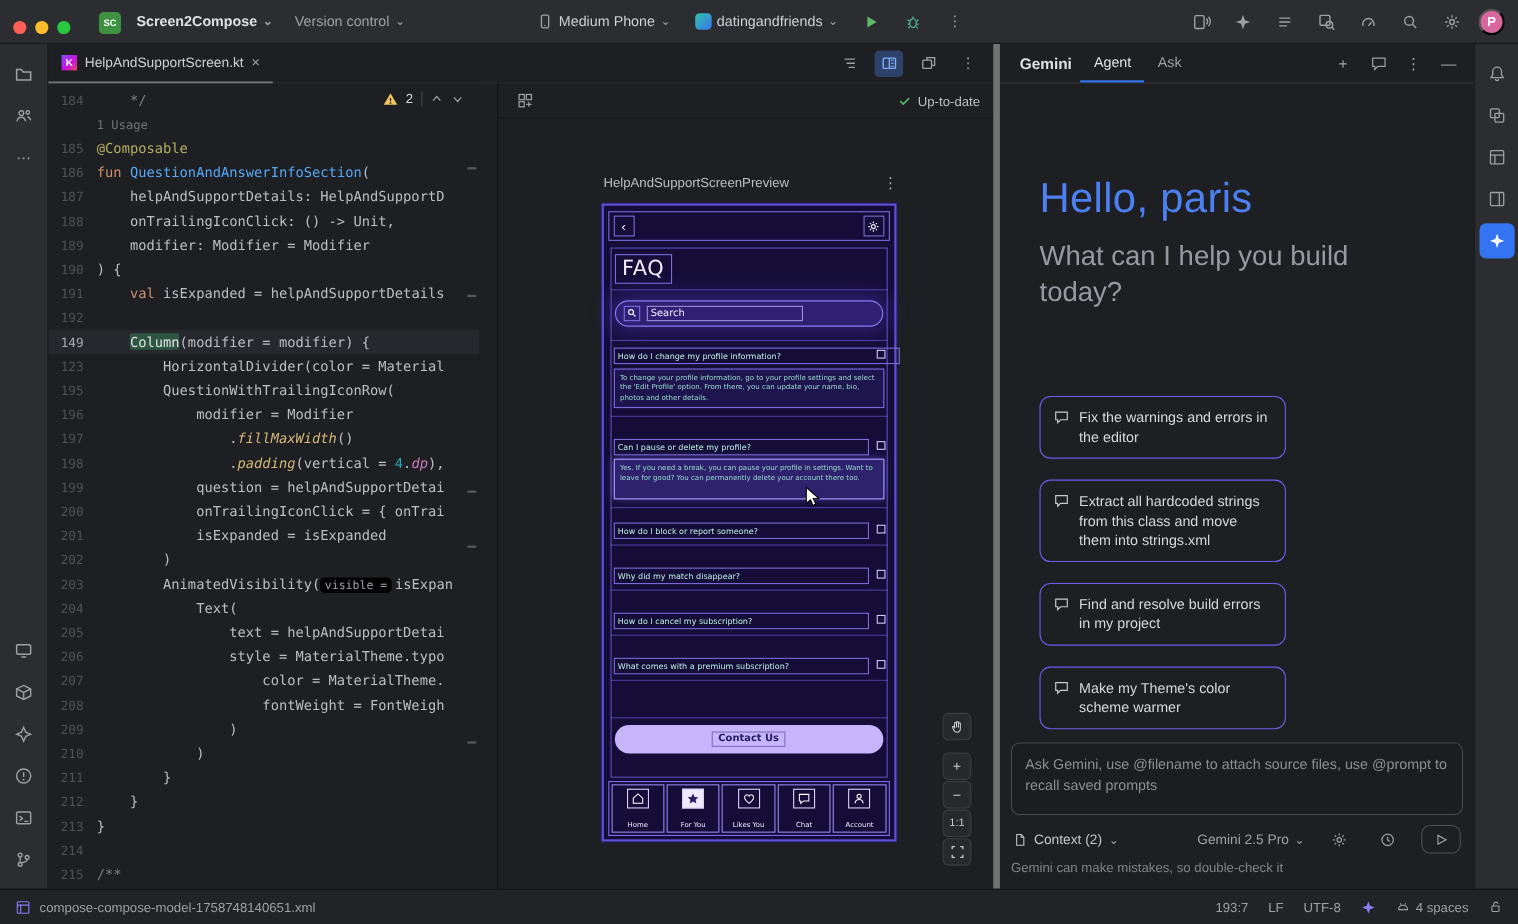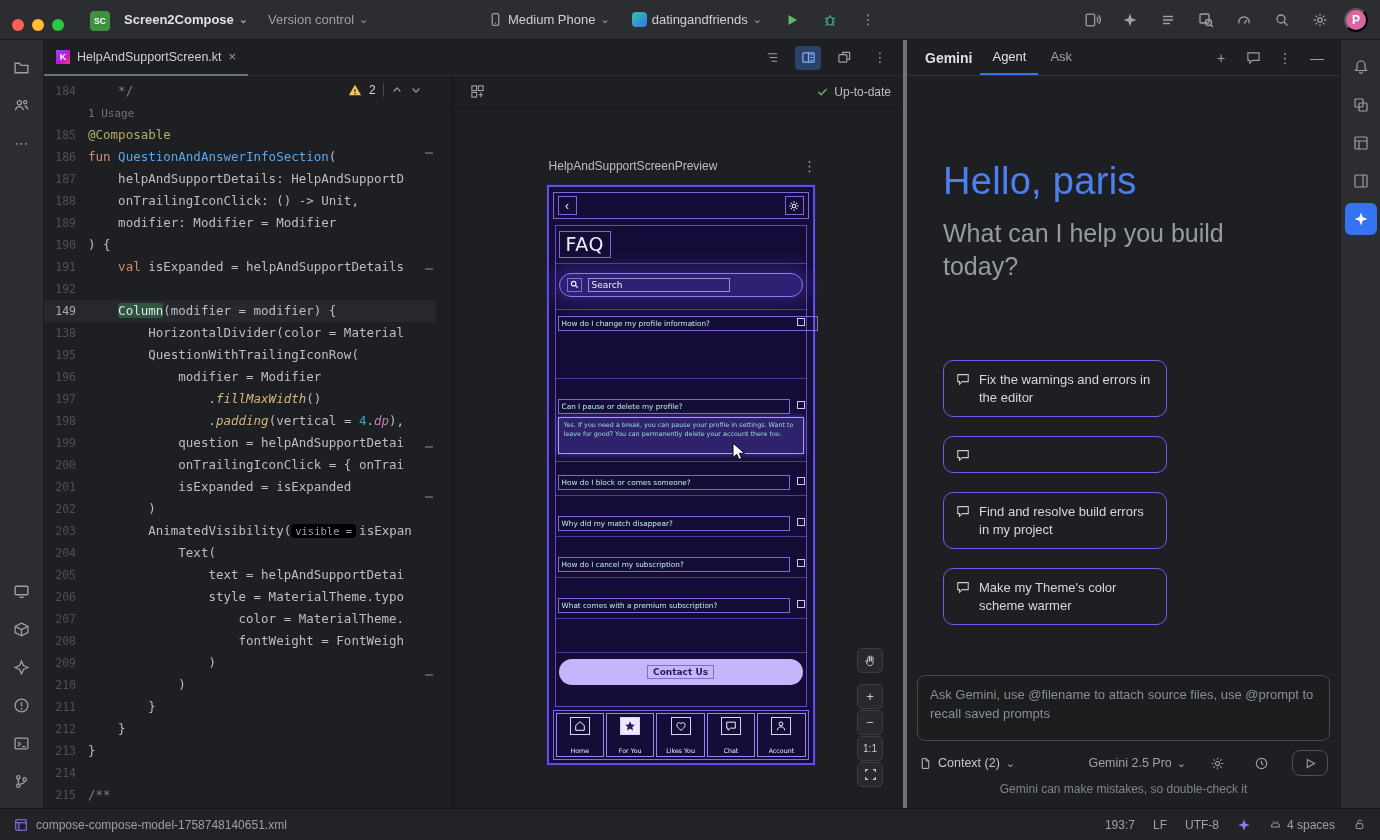--- a/index.html
+++ b/index.html
@@ -99,21 +99,21 @@
     align-items:center; justify-content:space-between; padding:3px 0 2px; }
   .nav-icbox { width:20px; height:18px; border:1px solid #d8d1ff; display:flex;
     align-items:center; justify-content:center; }
   .nav-label { font-size:6.3px; color:#efedff; font-family:"DejaVu Sans",sans-serif; white-space:nowrap;}
   .zoom-btn { position:absolute; right:20px; width:26px; height:25px; background:#27292d;
     border:1px solid #3c3e43; border-radius:5px; color:#c8cbd0; display:flex; align-items:center;
     justify-content:center; font-size:13px; }
   .zoom-btn.small-label { font-size:10px; }
 
   
-  .gemini { width:437px; background:#1e1f22; border-left:4px solid #737373;
+  .gemini { width:437px; background:#1e1f22; border-left:6px solid #737373;
     display:flex; flex-direction:column; }
   .g-header { height:36px; border-bottom:1px solid #313438; display:flex; align-items:stretch;
     padding:0 10px; }
   .g-title { display:flex; align-items:center; font-size:14px; font-weight:bold; color:#dfe1e5; padding:0 8px;}
   .g-tab { display:flex; align-items:center; padding:0 12px; font-size:13px; color:#9da0a6;
     background:none; border:none; border-bottom:2px solid transparent; }
   .g-tab.active { color:#dfe1e5; border-bottom-color:#3574f0; }
   .g-hicons { margin-left:auto; display:flex; align-items:center; gap:6px; }
   .g-hic { width:26px; height:26px; display:flex; align-items:center; justify-content:center;
     color:#9da0a6; background:none; border:none; font-size:14px; }
@@ -128,21 +128,21 @@
   .g-bottom { flex:0 0 auto; padding:10px 10px 8px; }
   .g-input { border:1px solid #46484d; border-radius:8px; background:#1b1d1f; height:66px;
     padding:10px 12px; font-size:13px; color:#8a8f96; line-height:1.45; }
   .g-controls { display:flex; align-items:center; padding:9px 2px 6px; gap:18px; }
   .g-ctx { display:flex; align-items:center; gap:6px; color:#c3c6cb; font-size:12.5px;
     background:none; border:none;}
   .g-model { margin-left:auto; display:flex; align-items:center; gap:5px; color:#9da0a6;
     font-size:12.5px; background:none; border:none;}
   .g-send { width:36px; height:26px; border:1px solid #4d5055; border-radius:8px; background:none;
     color:#9da0a6; display:flex; align-items:center; justify-content:center;}
-  .g-disclaimer { text-align:center; font-size:12px; color:#7f848a; padding-bottom:4px; }
+  .g-disclaimer { font-size:12px; color:#7f848a; padding-bottom:4px; }
 
   
   .statusbar { height:32px; flex:0 0 32px; background:#212326; border-top:1px solid #141516;
     display:flex; align-items:center; padding:0 14px; font-size:12px; color:#9da0a6; }
   .sb-left { display:flex; align-items:center; gap:8px; }
   .sb-right { margin-left:auto; display:flex; align-items:center; gap:18px; }
   .sb-item { background:none; border:none; color:#9da0a6; font-size:12px;
     font-family:"Liberation Sans",sans-serif; display:flex; align-items:center; gap:5px;}
   svg { display:block; }
 </style>
@@ -335,21 +335,21 @@
               <div class="code-line"><span class="ln"></span><span class="lc"><span class="tk-usage">1 Usage</span></span></div>
               <div class="code-line"><span class="ln">185</span><span class="lc"><span class="tk-ann">@Composable</span></span></div>
               <div class="code-line"><span class="ln">186</span><span class="lc"><span class="tk-kw">fun </span><span class="tk-fn">QuestionAndAnswerInfoSection</span><span class="tk-def">(</span></span></div>
               <div class="code-line"><span class="ln">187</span><span class="lc"><span class="tk-def">    helpAndSupportDetails: HelpAndSupportD</span></span></div>
               <div class="code-line"><span class="ln">188</span><span class="lc"><span class="tk-def">    onTrailingIconClick: () -&gt; Unit,</span></span></div>
               <div class="code-line"><span class="ln">189</span><span class="lc"><span class="tk-def">    modifier: Modifier = Modifier</span></span></div>
               <div class="code-line"><span class="ln">190</span><span class="lc"><span class="tk-def">) {</span></span></div>
               <div class="code-line"><span class="ln">191</span><span class="lc"><span class="tk-def">    </span><span class="tk-kw">val </span><span class="tk-def">isExpanded = helpAndSupportDetails</span></span></div>
               <div class="code-line"><span class="ln">192</span><span class="lc"></span></div>
               <div class="code-line caret-line"><span class="ln">149</span><span class="lc"><span class="tk-def">    </span><span class="tk-hi">Column</span><span class="tk-def">(modifier = modifier) {</span></span></div>
-              <div class="code-line"><span class="ln">138</span><span class="lc"><span class="tk-def">        HorizontalDivider(color = Material</span></span></div>
+              <div class="code-line"><span class="ln">123</span><span class="lc"><span class="tk-def">        HorizontalDivider(color = Material</span></span></div>
               <div class="code-line"><span class="ln">195</span><span class="lc"><span class="tk-def">        QuestionWithTrailingIconRow(</span></span></div>
               <div class="code-line"><span class="ln">196</span><span class="lc"><span class="tk-def">            modifier = Modifier</span></span></div>
               <div class="code-line"><span class="ln">197</span><span class="lc"><span class="tk-def">                .</span><span class="tk-ext">fillMaxWidth</span><span class="tk-def">()</span></span></div>
               <div class="code-line"><span class="ln">198</span><span class="lc"><span class="tk-def">                .</span><span class="tk-ext">padding</span><span class="tk-def">(vertical = </span><span class="tk-num">4</span><span class="tk-def">.</span><span class="tk-prop">dp</span><span class="tk-def">),</span></span></div>
               <div class="code-line"><span class="ln">199</span><span class="lc"><span class="tk-def">            question = helpAndSupportDetai</span></span></div>
               <div class="code-line"><span class="ln">200</span><span class="lc"><span class="tk-def">            onTrailingIconClick = { onTrai</span></span></div>
               <div class="code-line"><span class="ln">201</span><span class="lc"><span class="tk-def">            isExpanded = isExpanded</span></span></div>
               <div class="code-line"><span class="ln">202</span><span class="lc"><span class="tk-def">        )</span></span></div>
               <div class="code-line"><span class="ln">203</span><span class="lc"><span class="tk-def">        AnimatedVisibility(</span><span class="tk-inlay">visible =</span><span class="tk-def">isExpan</span></span></div>
               <div class="code-line"><span class="ln">204</span><span class="lc"><span class="tk-def">            Text(</span></span></div>
@@ -435,28 +435,29 @@
                       <circle cx="6.5" cy="6.5" r="4"></circle>
                       <path d="M9.8 9.8l4 4"></path>
                     </svg>
                 </div>
                 <div class="ph-abs" style="left:28px;top:3.5px;width:142px;height:14px;border:1px solid rgba(200,190,255,.7);color:#f0eefc;font-size:9px;padding:1px 3px;font-family:'DejaVu Sans',sans-serif;">Search</div>
               </div>
               <div class="ph-line" style="top:122px"></div>
 
               <div class="ph-abs ph-box ph-qtext" style="left:9px;top:129px;width:260px;">How do I change my profile information?</div>
               <div class="ph-exp" style="top:131px"></div>
+              <div class="ph-abs ph-box ph-ans" style="left:9px;top:148px;width:246px;height:36px;">To change your profile information, go to your profile settings and select the 'Edit Profile' option. From there, you can update your name, bio, photos and other details.</div>
               <div class="ph-line" style="top:191px"></div>
 
               <div class="ph-abs ph-box ph-qtext" style="left:9px;top:212px;width:232px;">Can I pause or delete my profile?</div>
               <div class="ph-exp" style="top:214px"></div>
               <div class="ph-abs ph-box ph-ans" style="left:9px;top:230px;width:246px;height:37px;border-color:#a99bff;background:rgba(100,80,220,.32);box-shadow:0 0 7px rgba(130,105,255,.55);">Yes. If you need a break, you can pause your profile in settings. Want to leave for good? You can permanently delete your account there too.</div>
               <div class="ph-line" style="top:274px"></div>
 
-              <div class="ph-abs ph-box ph-qtext" style="left:9px;top:288px;width:232px;">How do I block or comes someone?</div>
+              <div class="ph-abs ph-box ph-qtext" style="left:9px;top:288px;width:232px;">How do I block or report someone?</div>
               <div class="ph-exp" style="top:290px"></div>
               <div class="ph-line" style="top:308px"></div>
               <div class="ph-abs ph-box ph-qtext" style="left:9px;top:329px;width:232px;">Why did my match disappear?</div>
               <div class="ph-exp" style="top:331px"></div>
               <div class="ph-line" style="top:349px"></div>
               <div class="ph-abs ph-box ph-qtext" style="left:9px;top:370px;width:232px;">How do I cancel my subscription?</div>
               <div class="ph-exp" style="top:372px"></div>
               <div class="ph-line" style="top:390px"></div>
               <div class="ph-abs ph-box ph-qtext" style="left:9px;top:411px;width:232px;">What comes with a premium subscription?</div>
               <div class="ph-exp" style="top:413px"></div>
@@ -557,20 +558,21 @@
           <button class="g-card">
             <svg width="14" height="14" viewBox="0 0 16 16" stroke="#c9cbd1" fill="none" stroke-width="1.2">
                 <path d="M2 3h12v8H7l-3 3v-3H2z"></path>
               </svg>
             <span>Fix the warnings and errors in the editor</span>
           </button>
           <button class="g-card">
             <svg width="14" height="14" viewBox="0 0 16 16" stroke="#c9cbd1" fill="none" stroke-width="1.2">
                 <path d="M2 3h12v8H7l-3 3v-3H2z"></path>
               </svg>
+            <span>Extract all hardcoded strings from this class and move them into strings.xml</span>
           </button>
           <button class="g-card">
             <svg width="14" height="14" viewBox="0 0 16 16" stroke="#c9cbd1" fill="none" stroke-width="1.2">
                 <path d="M2 3h12v8H7l-3 3v-3H2z"></path>
               </svg>
             <span>Find and resolve build errors in my project</span>
           </button>
           <button class="g-card">
             <svg width="14" height="14" viewBox="0 0 16 16" stroke="#c9cbd1" fill="none" stroke-width="1.2">
                 <path d="M2 3h12v8H7l-3 3v-3H2z"></path>

